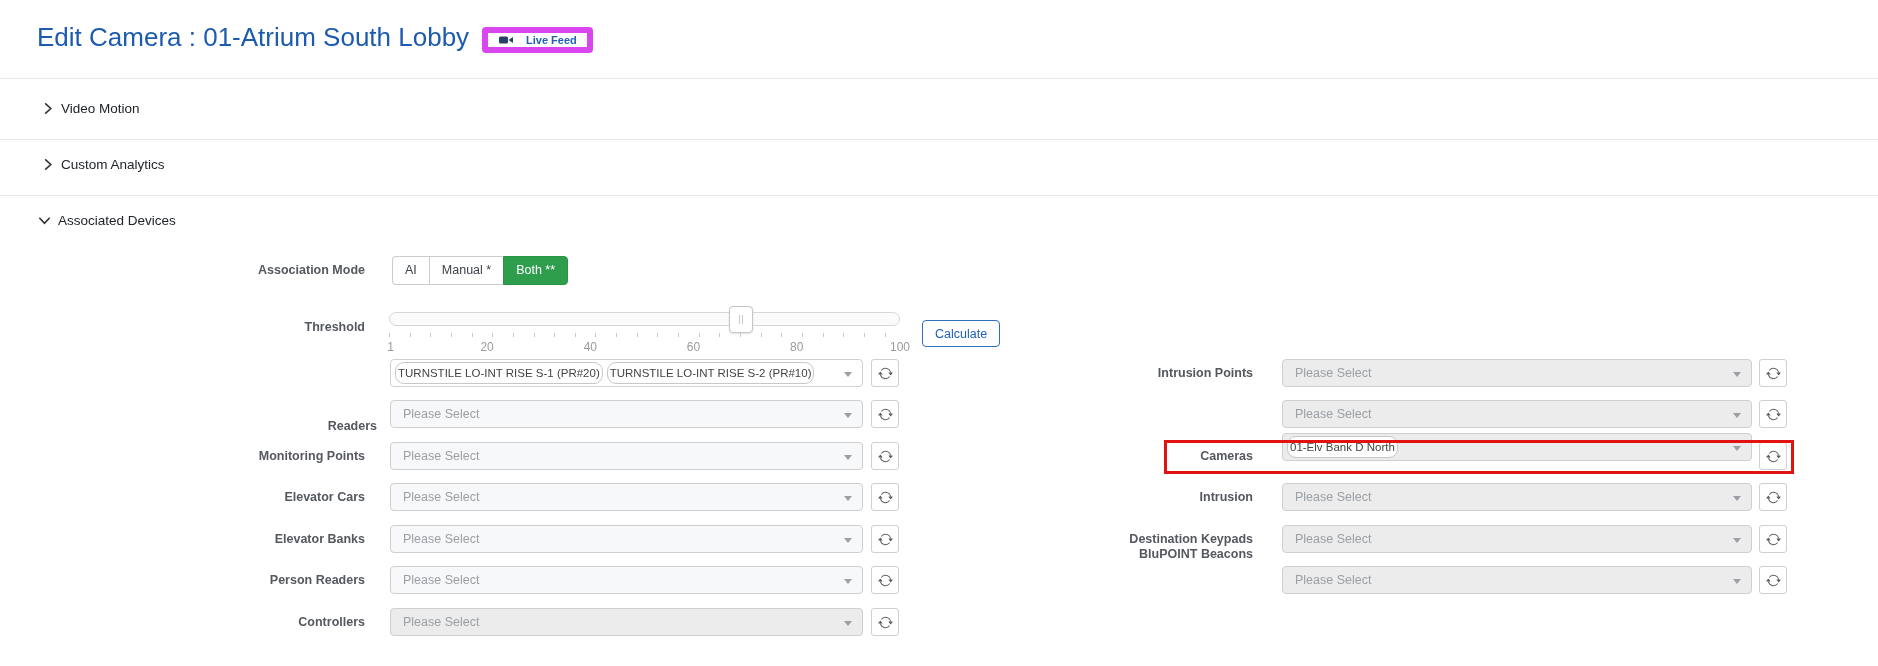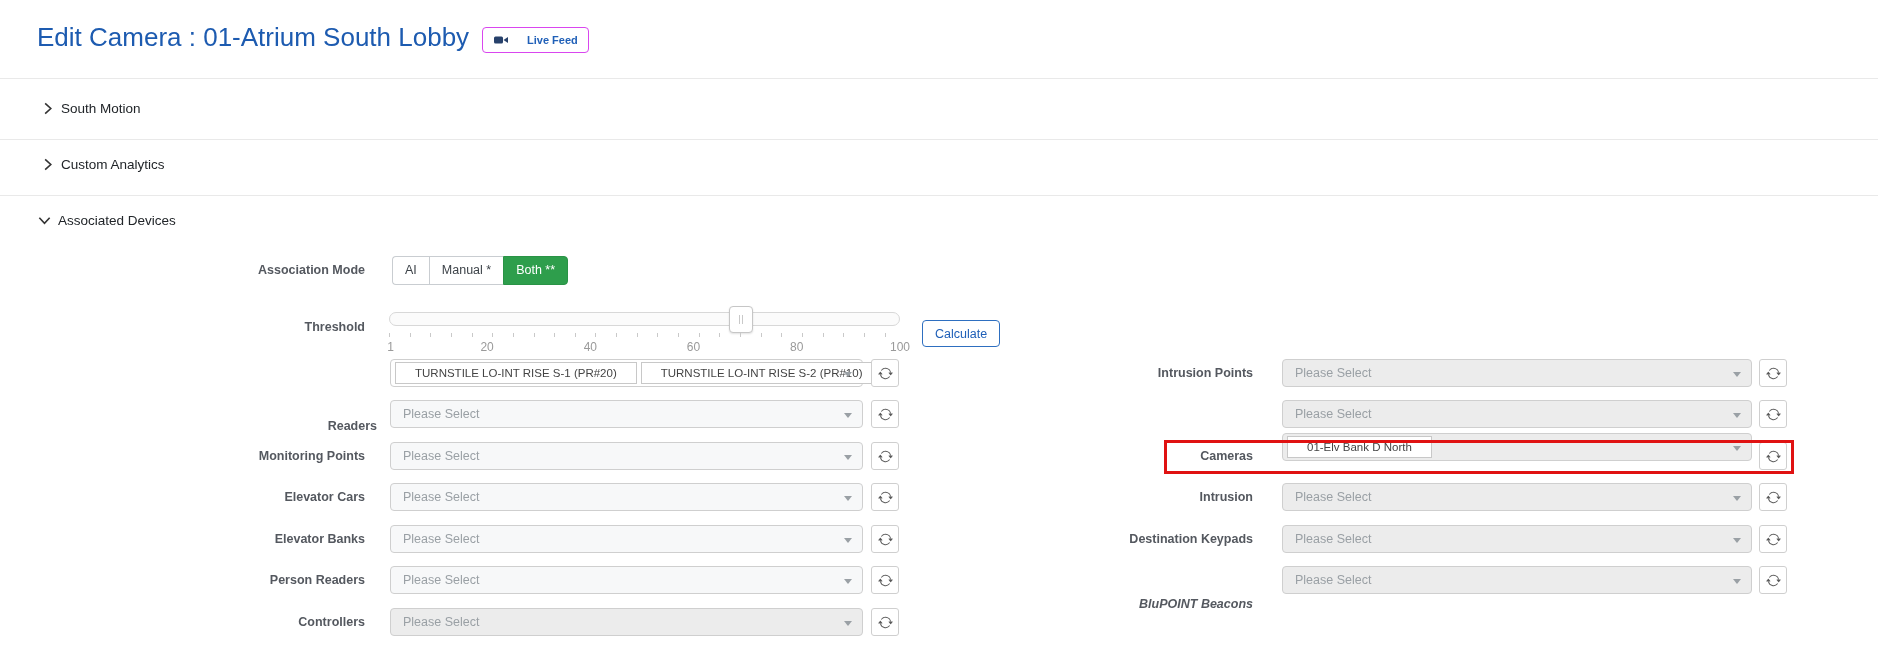--- a/index.html
+++ b/index.html
@@ -1,22 +1,22 @@
 <!DOCTYPE html>
 <html><head>
 <meta charset="utf-8">
 <style>
   * { margin:0; padding:0; box-sizing:border-box; }
   html,body { background:#fff; font-family:"Liberation Sans", sans-serif; }
   .canvas { position:relative; width:1878px; height:646px; background:#fff; overflow:hidden; }
 
   
   .page-title { position:absolute; left:37px; top:22px; font-size:26px; font-weight:500; color:#1d5bb0; }
-  .live-feed-btn { position:absolute; left:482px; top:27px; height:26px; display:flex; align-items:center; gap:18px;
-    padding:0 10px; background:#fff; border:1px solid #d946ef; border-radius:4px; color:#2060b8;
+  .live-feed-btn { position:absolute; left:482px; top:27px; height:26px; display:flex; align-items:center; gap:12px;
+    padding:0 10px; background:#fff; border:6px solid #d946ef; border-radius:4px; color:#2060b8;
     font-size:11px; font-weight:700; cursor:pointer; }
 
   
   .hr { position:absolute; left:0; width:1878px; height:1px; background:#e9e9e9; }
 
   
   .section-header { position:absolute; left:40px; display:flex; align-items:center; gap:6px;
     font-size:13.5px; color:#212529; cursor:pointer; }
   .section-header svg { display:block; }
 
@@ -50,22 +50,22 @@
 
   
   .select { position:absolute; height:28px; border:1px solid #cfcfcf; border-radius:4px; background:#f7f8f9;
     display:flex; align-items:center; padding:0 22px 0 4px; cursor:pointer; }
   .select.col-left { left:390px; width:473px; }
   .select.col-right { left:1282px; width:470px; background:#ececec; }
   .select.white { background:#fff; }
   .select .ph { font-size:12.5px; color:#9aa0a5; padding-left:8px; white-space:nowrap; }
   .caret { position:absolute; right:10px; top:12px; width:0; height:0;
     border-left:4px solid transparent; border-right:4px solid transparent; border-top:5px solid #9aa0a5; }
-  .chip { height:22px; line-height:20px; background:#fff; border:1px solid #c8c8c8; border-radius:0;
-    padding:0 19px; margin-right:4px; font-size:11.5px; color:#444; white-space:nowrap; }
+  .chip { height:22px; line-height:20px; background:#fff; border:1px solid #c8c8c8; border-radius:9px;
+    padding:0 2px; margin-right:4px; font-size:11.5px; color:#444; white-space:nowrap; }
   .refresh-btn { position:absolute; width:28px; height:28px; background:#fff; border:1px solid #cfcfcf;
     border-radius:3px; display:flex; align-items:center; justify-content:center; cursor:pointer; }
   .refresh-btn.col-left { left:871px; }
   .refresh-btn.col-right { left:1759px; }
 
   
   .highlight-box { position:absolute; left:1164px; top:440px; width:630px; height:34px;
     border:3px solid #e01212; pointer-events:none; z-index:5; }
 </style>
 </head>
@@ -85,21 +85,21 @@
   </button>
 
   <div class="hr" style="top:78px;"></div>
 
   <div class="section-header" style="top:101px;">
     <span style="display:flex;">
       <svg width="15" height="15" viewBox="0 0 16 16">
           <polyline points="5.5,2.5 11.5,8 5.5,13.5" fill="none" stroke="#333" stroke-width="1.7"></polyline>
         </svg>
     </span>
-    <span>South Motion</span>
+    <span>Video Motion</span>
   </div>
 
   <div class="hr" style="top:139px;"></div>
 
   <div class="section-header" style="top:157px;">
     <span style="display:flex;">
       <svg width="15" height="15" viewBox="0 0 16 16">
           <polyline points="5.5,2.5 11.5,8 5.5,13.5" fill="none" stroke="#333" stroke-width="1.7"></polyline>
         </svg>
     </span>
@@ -279,21 +279,21 @@
     <span class="ph">Please Select</span>
     <span class="caret"></span>
   </div>
   <button class="refresh-btn col-right" style="top:525px;">
     <svg width="15" height="15" viewBox="0 0 16 16">
         <path fill="#5a5a5a" d="M11.534 7h3.932a.25.25 0 0 1 .192.41l-1.966 2.36a.25.25 0 0 1-.384 0l-1.966-2.36a.25.25 0 0 1 .192-.41zm-11 2h3.932a.25.25 0 0 0 .192-.41L2.692 6.23a.25.25 0 0 0-.384 0L.342 8.59A.25.25 0 0 0 .534 9z"></path>
         <path fill="#5a5a5a" d="M8 3c-1.552 0-2.94.707-3.857 1.818a.5.5 0 1 1-.771-.636A6.002 6.002 0 0 1 13.917 7H12.9A5.002 5.002 0 0 0 8 3zM3.1 9a5.002 5.002 0 0 0 8.757 2.182.5.5 0 1 1 .771.636A6.002 6.002 0 0 1 2.083 9H3.1z"></path>
       </svg>
   </button>
 
-  <div class="row-label right" style="top:590px;font-style:italic;">BluPOINT Beacons</div>
+  <div class="row-label right" style="top:540px;">BluPOINT Beacons</div>
   <div class="select col-right" style="top:566px;">
     <span class="ph">Please Select</span>
     <span class="caret"></span>
   </div>
   <button class="refresh-btn col-right" style="top:566px;">
     <svg width="15" height="15" viewBox="0 0 16 16">
         <path fill="#5a5a5a" d="M11.534 7h3.932a.25.25 0 0 1 .192.41l-1.966 2.36a.25.25 0 0 1-.384 0l-1.966-2.36a.25.25 0 0 1 .192-.41zm-11 2h3.932a.25.25 0 0 0 .192-.41L2.692 6.23a.25.25 0 0 0-.384 0L.342 8.59A.25.25 0 0 0 .534 9z"></path>
         <path fill="#5a5a5a" d="M8 3c-1.552 0-2.94.707-3.857 1.818a.5.5 0 1 1-.771-.636A6.002 6.002 0 0 1 13.917 7H12.9A5.002 5.002 0 0 0 8 3zM3.1 9a5.002 5.002 0 0 0 8.757 2.182.5.5 0 1 1 .771.636A6.002 6.002 0 0 1 2.083 9H3.1z"></path>
       </svg>
   </button>

